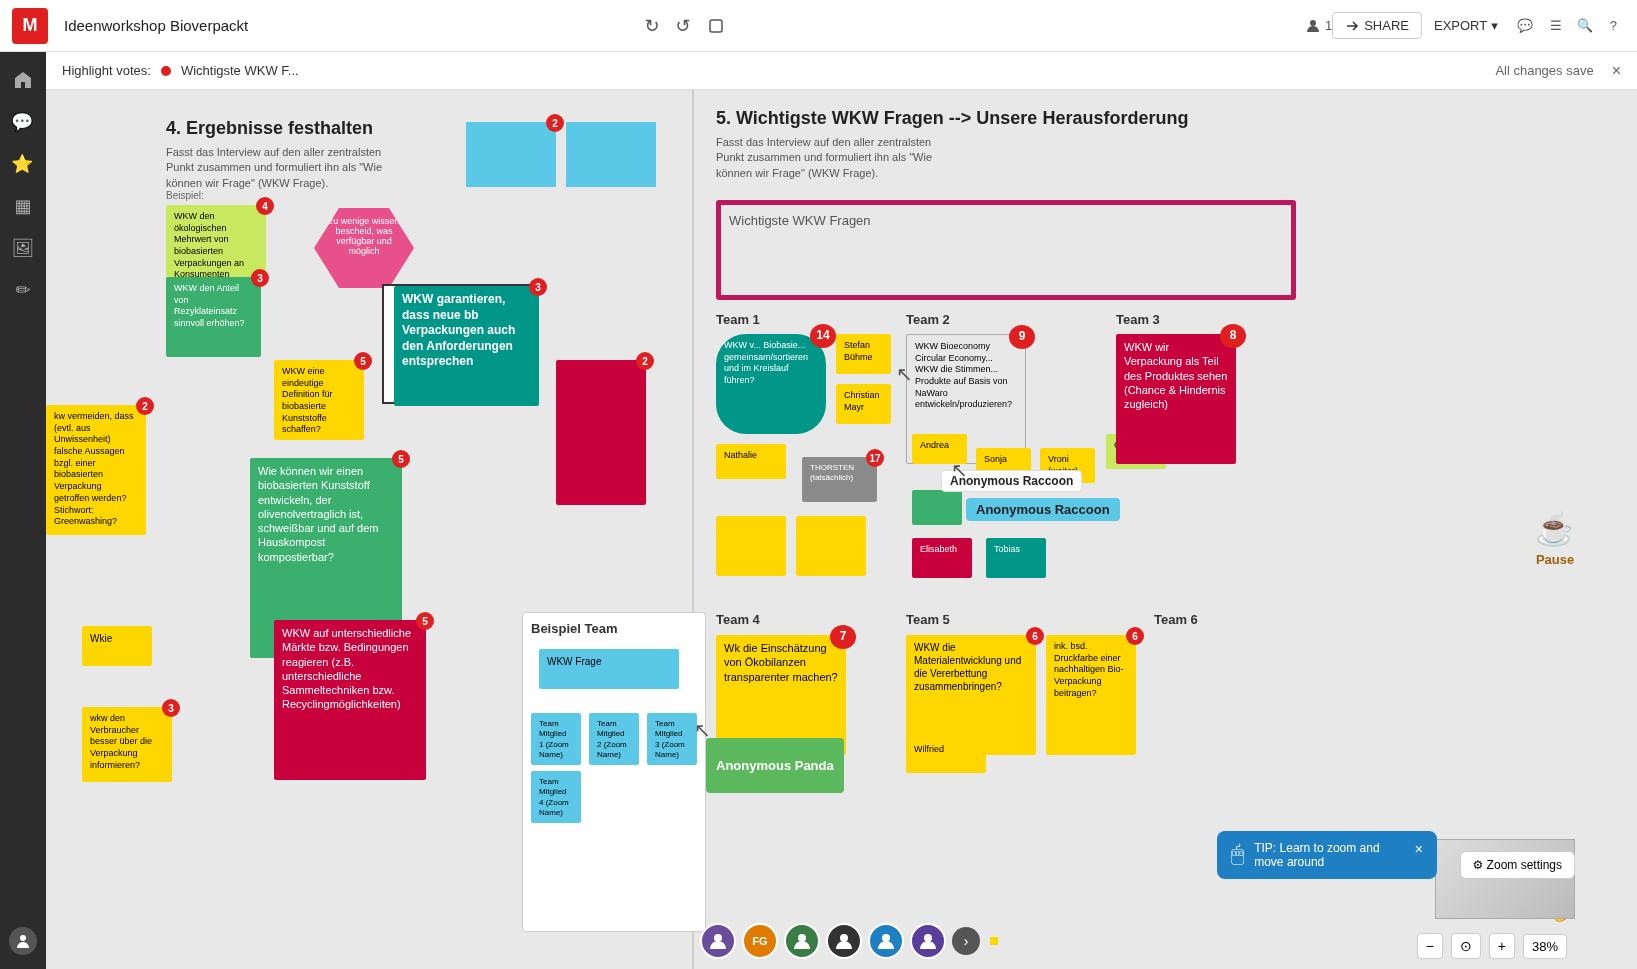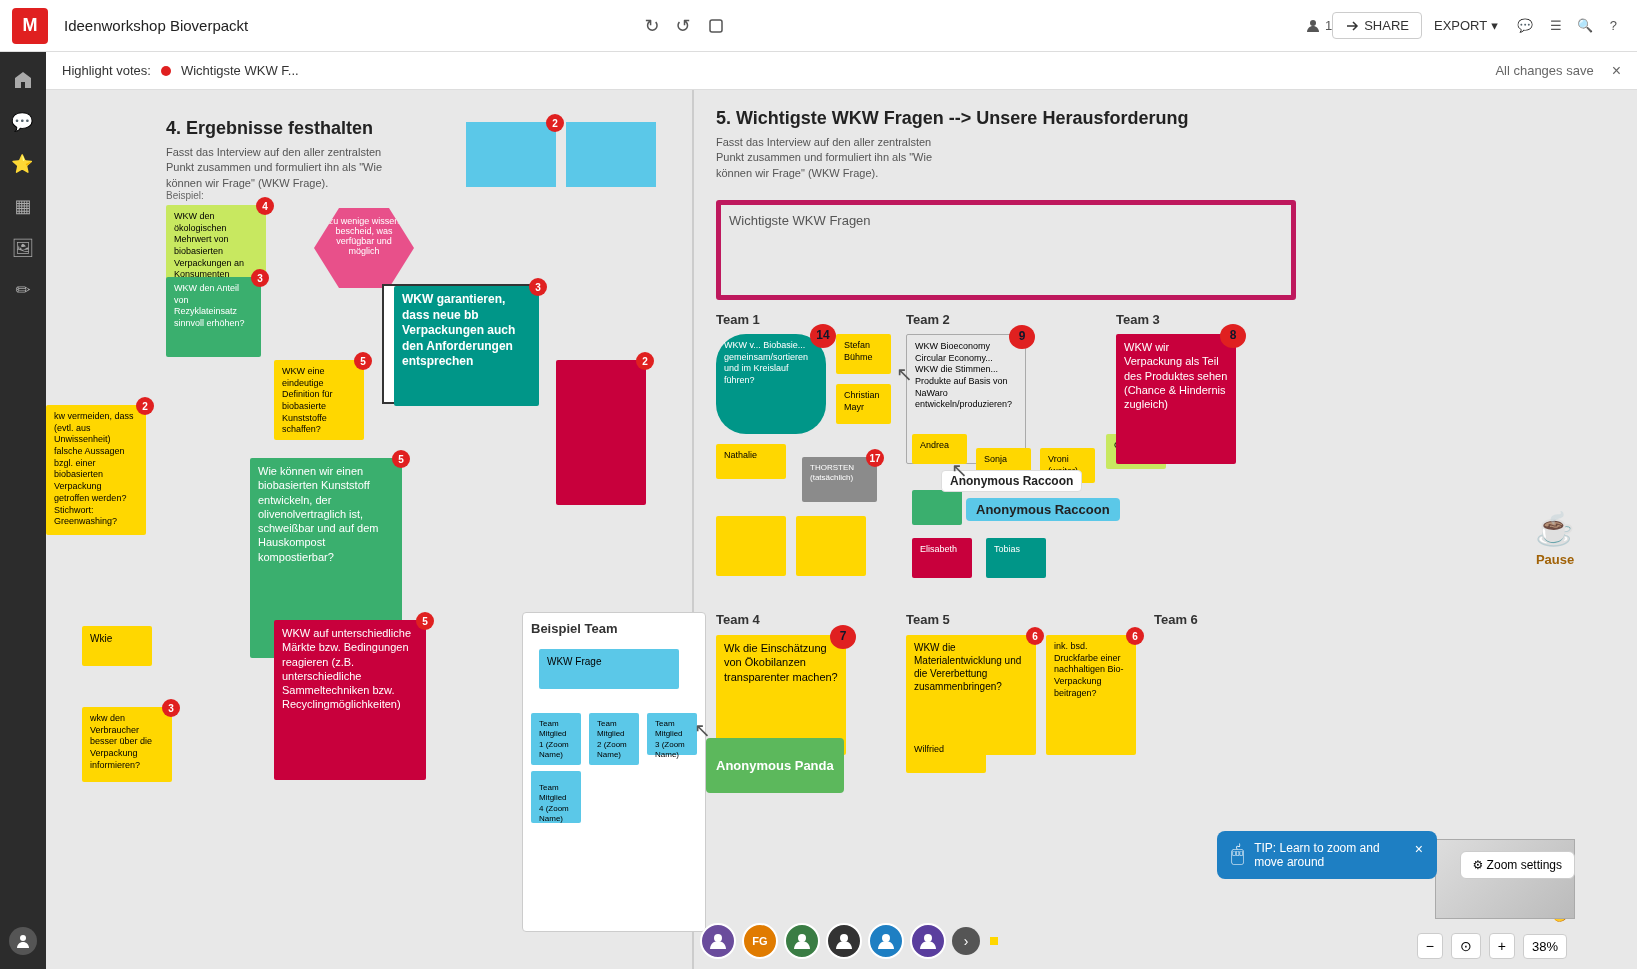--- a/index.html
+++ b/index.html
@@ -58,21 +58,21 @@
       position: absolute; border-radius: 2px; font-size: 11px; line-height: 1.3;
       padding: 6px 8px; display: flex; flex-direction: column;
     }
     .badge {
       position: absolute; top: -8px; right: -8px; width: 18px; height: 18px;
       border-radius: 50%; background: #e02020; color: #fff;
       font-size: 10px; font-weight: bold; display: flex; align-items: center; justify-content: center;
     }
     .badge-large {
       position: absolute; top: -10px; right: -10px; width: 26px; height: 24px;
-      border-radius: 50%; background: #e02020; color: #0f172a;
+      border-radius: 50%; background: #e02020; color: #ffffff;
       font-size: 12px; font-weight: bold; display: flex; align-items: center; justify-content: center;
     }
 
     
     .section-title {
       position: absolute; font-size: 18px; font-weight: bold; color: #222;
     }
     .section-subtitle {
       position: absolute; font-size: 11px; color: #555; line-height: 1.4;
     }
@@ -425,28 +425,28 @@
 Mitglied 1
 (Zoom
 Name)</span>
     </div>
     <div class="sticky" style="position:absolute;left:66px;top:100px;width:50px;height:52px;background:#5bc8e8;">
       <span style="font-size:8px;">Team
 Mitglied 2
 (Zoom
 Name)</span>
     </div>
-    <div class="sticky" style="position:absolute;left:124px;top:100px;width:50px;height:42px;background:#5bc8e8;">
+    <div class="sticky" style="position:absolute;left:124px;top:100px;width:50px;height:52px;background:#5bc8e8;">
       <span style="font-size:8px;">Team
 Mitglied 3
 (Zoom
 Name)</span>
     </div>
     <div class="sticky" style="position:absolute;left:8px;top:158px;width:50px;height:52px;background:#5bc8e8;">
-      <span style="font-size:8px;margin-top:6px;">Team
+      <span style="font-size:8px;">Team
 Mitglied 4
 (Zoom
 Name)</span>
     </div>
   </div>
 
   <div class="team-label" style="left:670px;top:522px;">Team 4</div>
   <div class="sticky" style="left:670px;top:545px;width:130px;height:120px;background:#ffd700;">
     <span style="font-size:11px;">Wk die
 Einschätzung

